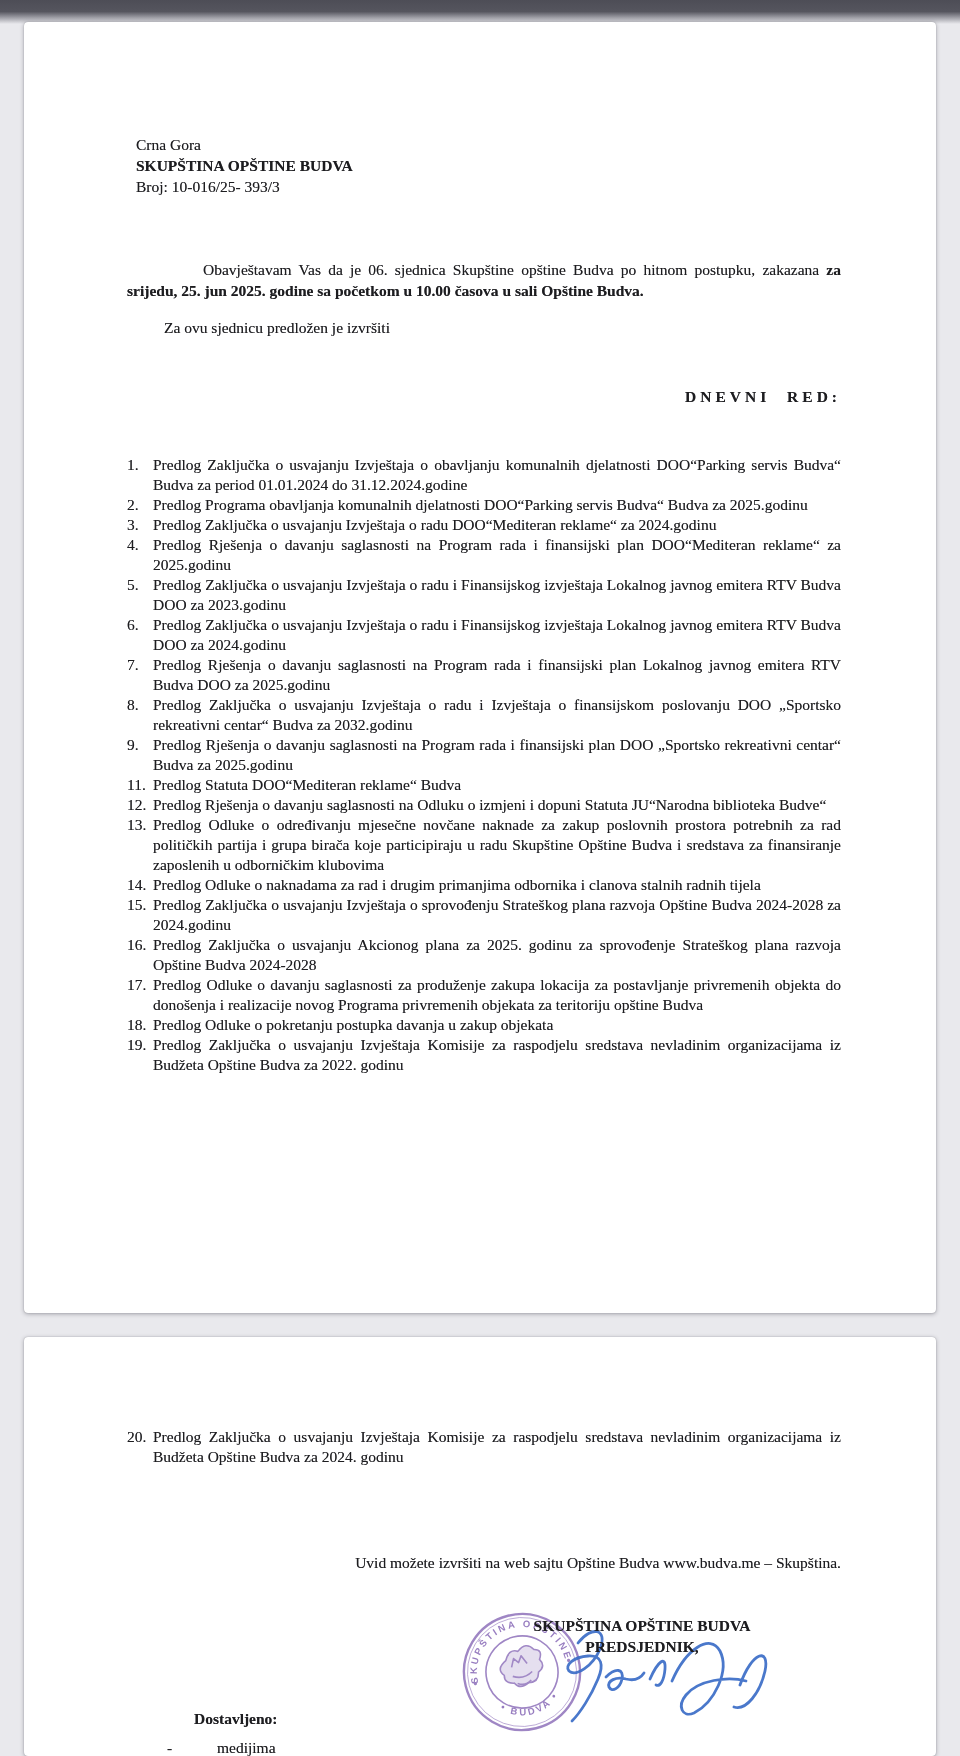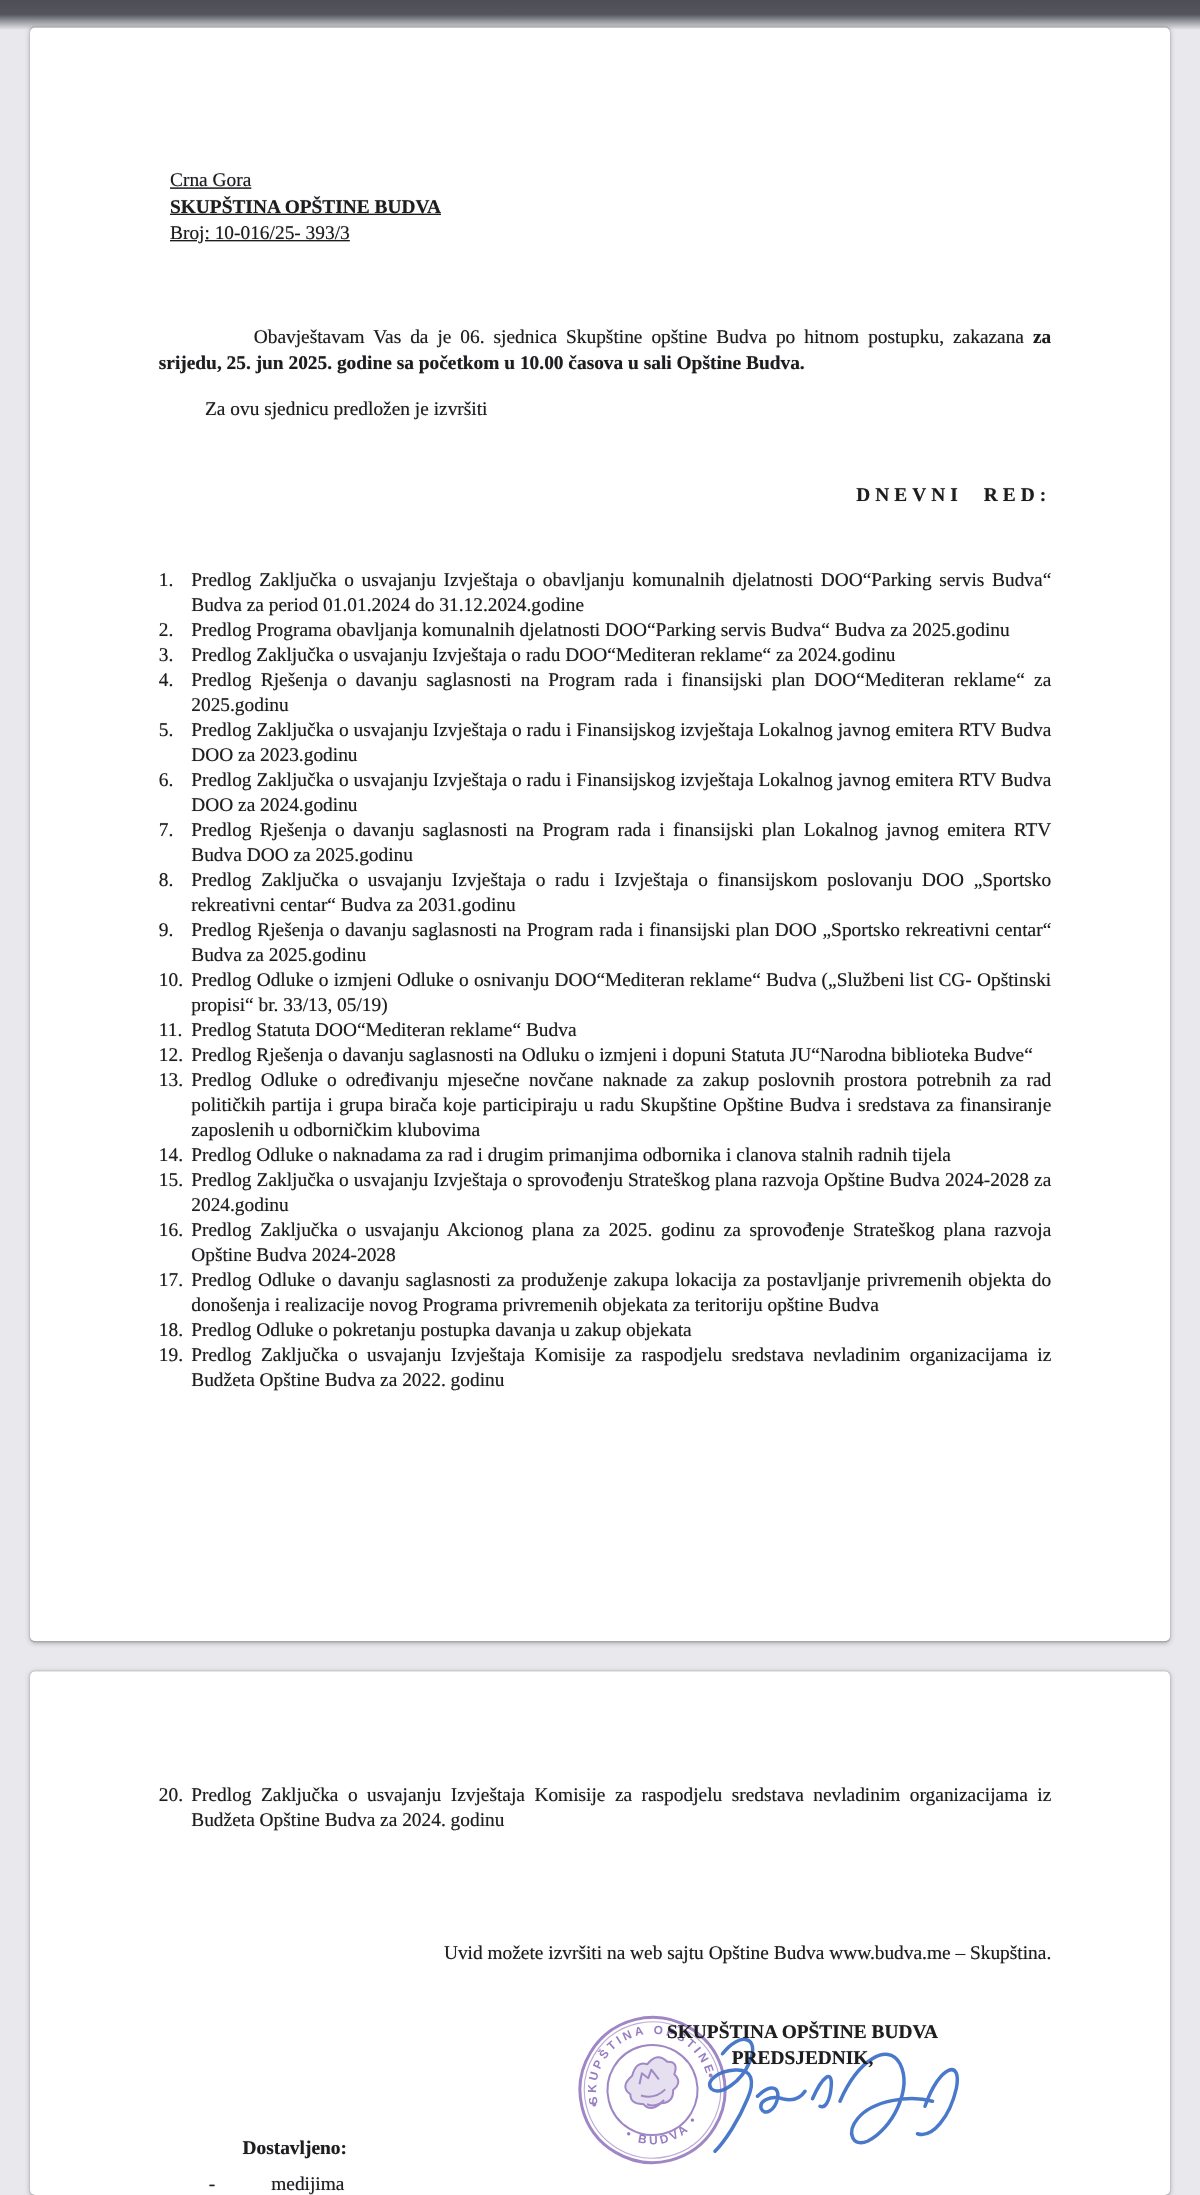--- a/index.html
+++ b/index.html
@@ -16,21 +16,21 @@
   .page{
     position:relative;margin:0 auto;width:912px;background:#ffffff;
     border-radius:4px;
     box-shadow:0 1px 4px rgba(50,50,62,.38), 0 0 1px rgba(50,50,62,.4);
   }
   .page1{margin-top:22px;height:1291px;}
   .page-gap{height:24px;}
   .page2{height:419px;overflow:hidden;}
   .content{margin-left:103px;width:714px;font-size:15.5px;line-height:21px;
     text-shadow:0 0 .6px rgba(30,30,34,.55);}
-  .header-block{padding-top:112px;margin-left:9px;text-decoration:underline;}
+  .header-block{padding-top:112px;margin-left:9px;}
   .bold{font-weight:bold;}
   .intro{margin:62px 0 0 0;text-indent:76px;text-align:justify;}
   .proposed{margin:16px 0 0 0;text-indent:37px;}
   .agenda-title{
     margin:48px 0 0 0;text-align:right;font-size:15.5px;font-weight:bold;
     letter-spacing:4px;word-spacing:9px;
   }
   .agenda{margin:48px 0 0 0;line-height:20px;}
   .agenda-item{display:flex;align-items:flex-start;}
   .agenda-item .num{flex:none;width:26px;}
@@ -100,32 +100,28 @@
     <span class="txt">Predlog Zaključka o usvajanju Izvještaja o radu i Finansijskog izvještaja Lokalnog javnog emitera RTV Budva DOO za 2024.godinu</span>
   </div>
 
   <div class="agenda-item">
     <span class="num">7.</span>
     <span class="txt">Predlog Rješenja o davanju saglasnosti na Program rada i finansijski plan Lokalnog javnog emitera RTV Budva DOO za 2025.godinu</span>
   </div>
 
   <div class="agenda-item">
     <span class="num">8.</span>
-    <span class="txt">Predlog Zaključka o usvajanju Izvještaja o radu i Izvještaja o finansijskom poslovanju DOO „Sportsko rekreativni centar“ Budva za 2031.godinu</span>
+    <span class="txt">Predlog Zaključka o usvajanju Izvještaja o radu i Izvještaja o finansijskom poslovanju DOO „Sportsko rekreativni centar“ Budva za 2032.godinu</span>
   </div>
 
   <div class="agenda-item">
     <span class="num">9.</span>
     <span class="txt">Predlog Rješenja o davanju saglasnosti na Program rada i finansijski plan DOO „Sportsko rekreativni centar“ Budva za 2025.godinu</span>
   </div>
 
-  <div class="agenda-item">
-    <span class="num">10.</span>
-    <span class="txt">Predlog Odluke o izmjeni Odluke o osnivanju DOO“Mediteran reklame“ Budva („Službeni list CG- Opštinski propisi“ br. 33/13, 05/19)</span>
-  </div>
 
   <div class="agenda-item">
     <span class="num">11.</span>
     <span class="txt">Predlog Statuta DOO“Mediteran reklame“ Budva</span>
   </div>
 
   <div class="agenda-item">
     <span class="num">12.</span>
     <span class="txt">Predlog Rješenja o davanju saglasnosti na Odluku o izmjeni i dopuni Statuta JU“Narodna biblioteka Budve“</span>
   </div>

